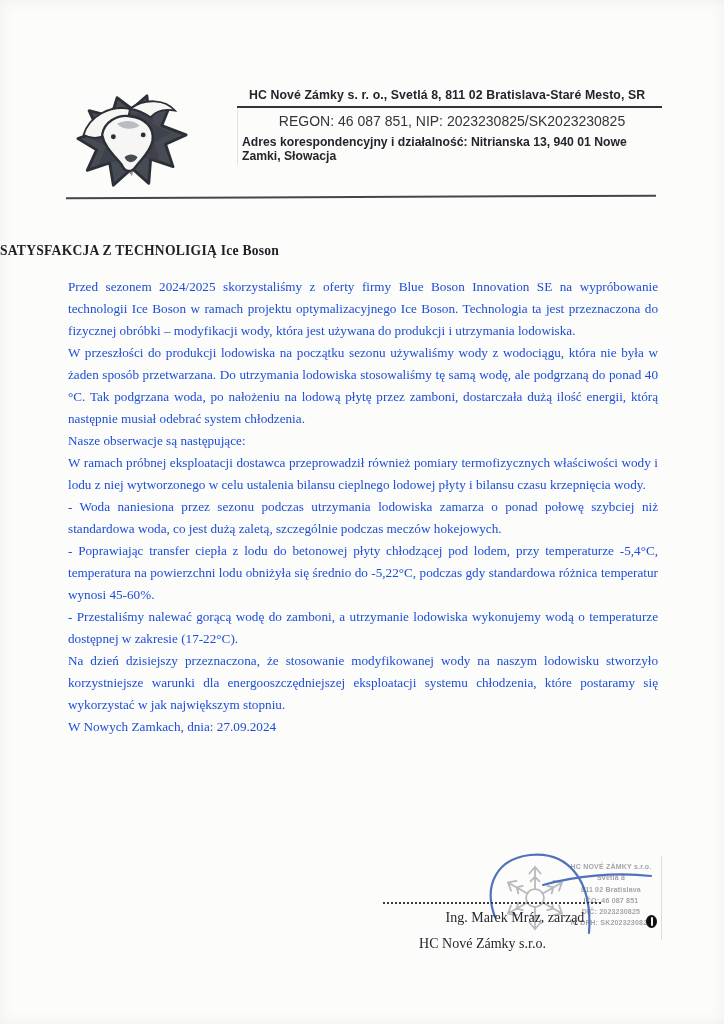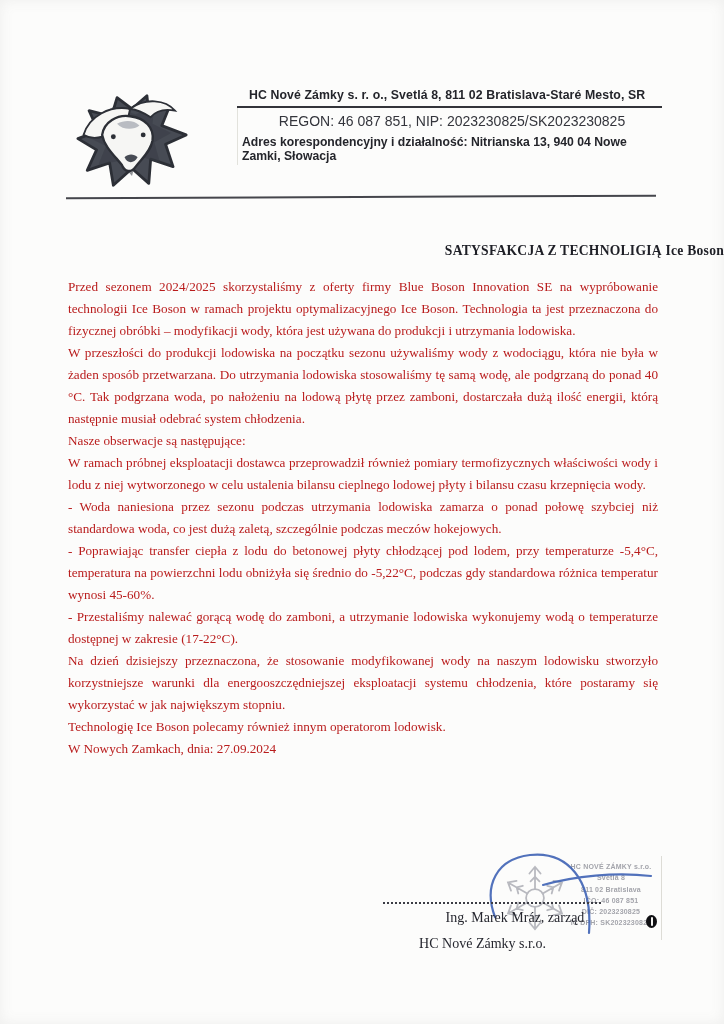--- a/index.html
+++ b/index.html
@@ -23,26 +23,26 @@
   }
   .head-sub { border-left:1px solid #e2e2dc; padding:5px 0 2px 4px; }
   .head-line2 { font-size:14px; text-align:center; color:#34353c; }
   .head-line3 { font-size:12.2px; font-weight:bold; margin-top:6px; }
 
   .rule { position:absolute; left:66px; top:196px; width:590px; height:2px;
           background:#45464c; transform:rotate(-0.25deg); }
 
   
   .doc-title {
-    position:absolute; left:0; top:243px; width:724px; text-align:right;
+    position:absolute; left:0; top:243px; width:724px; text-align:left;
     font-size:13.6px; font-weight:bold; letter-spacing:0.25px; color:#1e1f26;
   }
   .body-text {
     position:absolute; left:68px; top:276px; width:590px;
-    font-size:13.2px; line-height:22px; text-align:justify; color:#b91c1c;
+    font-size:13.2px; line-height:22px; text-align:justify; color:#1d4ed8;
   }
   .body-text p { margin:0; }
 
   
   .snowflake { position:absolute; left:496px; top:858px; }
   .stamp-text {
     position:absolute; left:560px; top:861px; width:102px;
     font-family:"Liberation Sans", sans-serif; font-size:7px; font-weight:bold;
     line-height:11.3px; text-align:center; color:#a3a4ab; letter-spacing:0.2px;
   }
@@ -79,38 +79,37 @@
       <circle cx="40" cy="48" r="2.6" fill="#2c2f36"></circle>
       <circle cx="72" cy="46" r="2.6" fill="#2c2f36"></circle>
       <path d="M52,70 C56,66 62,66 66,70 C62,77 55,77 52,70 Z" fill="#474b54"></path>
     </svg>
   </div>
 
   <div class="head-text">
     <div class="head-line1">HC Nové Zámky s. r. o., Svetlá 8, 811 02 Bratislava-Staré Mesto, SR</div>
     <div class="head-sub">
       <div class="head-line2">REGON: 46 087 851, NIP: 2023230825/SK2023230825</div>
-      <div class="head-line3">Adres korespondencyjny i działalność: Nitrianska 13, 940 04 Nowe Zamki, Słowacja</div>
+      <div class="head-line3">Adres korespondencyjny i działalność: Nitrianska 13, 940 01 Nowe Zamki, Słowacja</div>
     </div>
   </div>
 
   <div class="rule"></div>
 
   <div class="doc-title">SATYSFAKCJA Z TECHNOLIGIĄ Ice Boson</div>
 
   <div class="body-text">
     <p>Przed sezonem 2024/2025 skorzystaliśmy z oferty firmy Blue Boson Innovation SE na wypróbowanie technologii Ice Boson w ramach projektu optymalizacyjnego Ice Boson. Technologia ta jest przeznaczona do fizycznej obróbki – modyfikacji wody, która jest używana do produkcji i utrzymania lodowiska.</p>
     <p>W przeszłości do produkcji lodowiska na początku sezonu używaliśmy wody z wodociągu, która nie była w żaden sposób przetwarzana. Do utrzymania lodowiska stosowaliśmy tę samą wodę, ale podgrzaną do ponad 40 °C. Tak podgrzana woda, po nałożeniu na lodową płytę przez zamboni, dostarczała dużą ilość energii, którą następnie musiał odebrać system chłodzenia.</p>
     <p>Nasze obserwacje są następujące:</p>
     <p>W ramach próbnej eksploatacji dostawca przeprowadził również pomiary termofizycznych właściwości wody i lodu z niej wytworzonego w celu ustalenia bilansu cieplnego lodowej płyty i bilansu czasu krzepnięcia wody.</p>
     <p>- Woda naniesiona przez sezonu podczas utrzymania lodowiska zamarza o ponad połowę szybciej niż standardowa woda, co jest dużą zaletą, szczególnie podczas meczów hokejowych.</p>
     <p>- Poprawiając transfer ciepła z lodu do betonowej płyty chłodzącej pod lodem, przy temperaturze -5,4°C, temperatura na powierzchni lodu obniżyła się średnio do -5,22°C, podczas gdy standardowa różnica temperatur wynosi 45-60%.</p>
     <p>- Przestaliśmy nalewać gorącą wodę do zamboni, a utrzymanie lodowiska wykonujemy wodą o temperaturze dostępnej w zakresie (17-22°C).</p>
     <p>Na dzień dzisiejszy przeznaczona, że stosowanie modyfikowanej wody na naszym lodowisku stworzyło korzystniejsze warunki dla energooszczędniejszej eksploatacji systemu chłodzenia, które postaramy się wykorzystać w jak największym stopniu.</p>
-    <p>Technologię Ice Boson polecamy również innym operatorom lodowisk.</p>
     <p>W Nowych Zamkach, dnia: 27.09.2024</p>
   </div>
 
   <div class="snowflake">
     <svg width="78" height="80" viewBox="0 0 70 70">
       <g stroke="#b8b9bf" stroke-width="1.6" fill="none" stroke-linecap="round">
         <circle cx="35" cy="35" r="8"></circle>
         <g id="arm">
           <path d="M35,27 L35,7 M30,13 L35,7 L40,13 M31,20 L35,16 L39,20"></path>
         </g>

